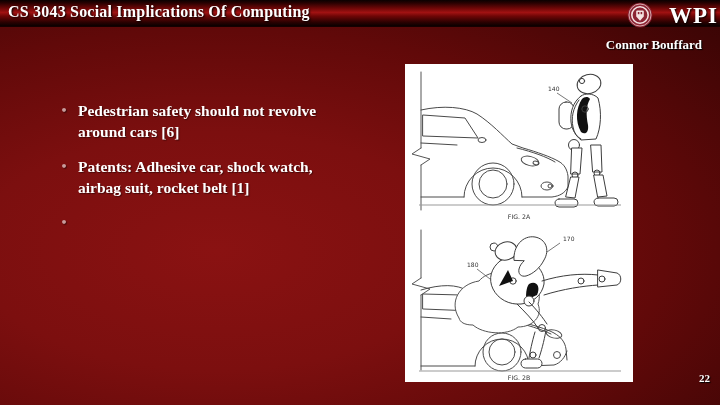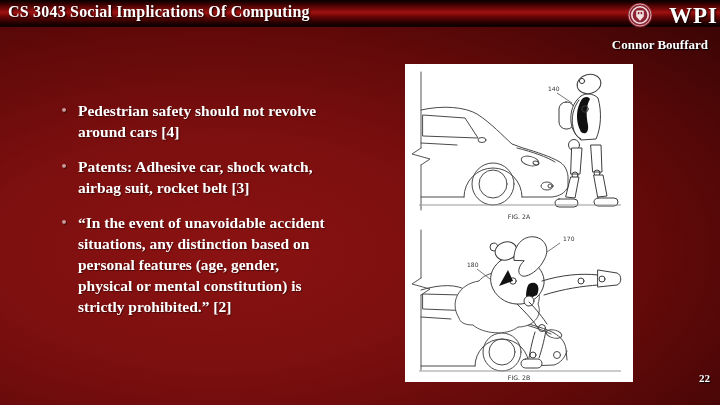--- a/index.html
+++ b/index.html
@@ -30,21 +30,21 @@
   .wpi {
     position:absolute; top:2px; right:2px;
     display:flex; align-items:center; gap:16px;
   }
   .wpi-text {
     color:#fff; font-weight:bold; font-size:23px; line-height:1;
     letter-spacing:1px; text-shadow:1px 1px 2px #000;
   }
 
   .presenter {
-    position:absolute; top:37px; right:12px;
+    position:absolute; top:37px; right:18px;
     color:#fff; font-weight:bold; font-size:13px;
     text-shadow:1px 1px 1px #000;
   }
 
   .title {
     position:absolute; left:60px; top:47px;
     color:#fff; font-size:25px; letter-spacing:1.5px;
     text-shadow:1px 1px 2px rgba(0,0,0,.55);
   }
 
@@ -100,29 +100,28 @@
     </svg>
     <span class="wpi-text">WPI</span>
   </div>
 
   <div class="presenter">Connor Bouffard</div>
 
 
   <ul class="bullets">
     <li class="bullet">
       <span class="marker">•</span>
-      <span class="bullet-text">Pedestrian safety should not revolve around cars [4]</span>
+      <span class="bullet-text">Pedestrian safety should not revolve around cars [6]</span>
     </li>
     <li class="bullet">
       <span class="marker">•</span>
-      <span class="bullet-text">Patents: Adhesive car, shock watch, airbag suit, rocket belt [3]</span>
+      <span class="bullet-text">Patents: Adhesive car, shock watch, airbag suit, rocket belt [1]</span>
     </li>
     <li class="bullet">
       <span class="marker">•</span>
-      <span class="bullet-text">“In the event of unavoidable accident situations, any distinction based on personal features (age, gender, physical or mental constitution) is strictly prohibited.” [2]</span>
     </li>
   </ul>
 
   <div class="figure-panel">
 
     <svg class="fig" width="228" height="160" viewBox="0 0 228 160">
       <g stroke="#555" stroke-width="1" fill="none" stroke-linecap="round" stroke-linejoin="round">
         <line x1="16" y1="8" x2="16" y2="84"></line>
         <path d="M16,84 L7,90 L25,95 L16,101"></path>
         <line x1="16" y1="101" x2="16" y2="146"></line>

